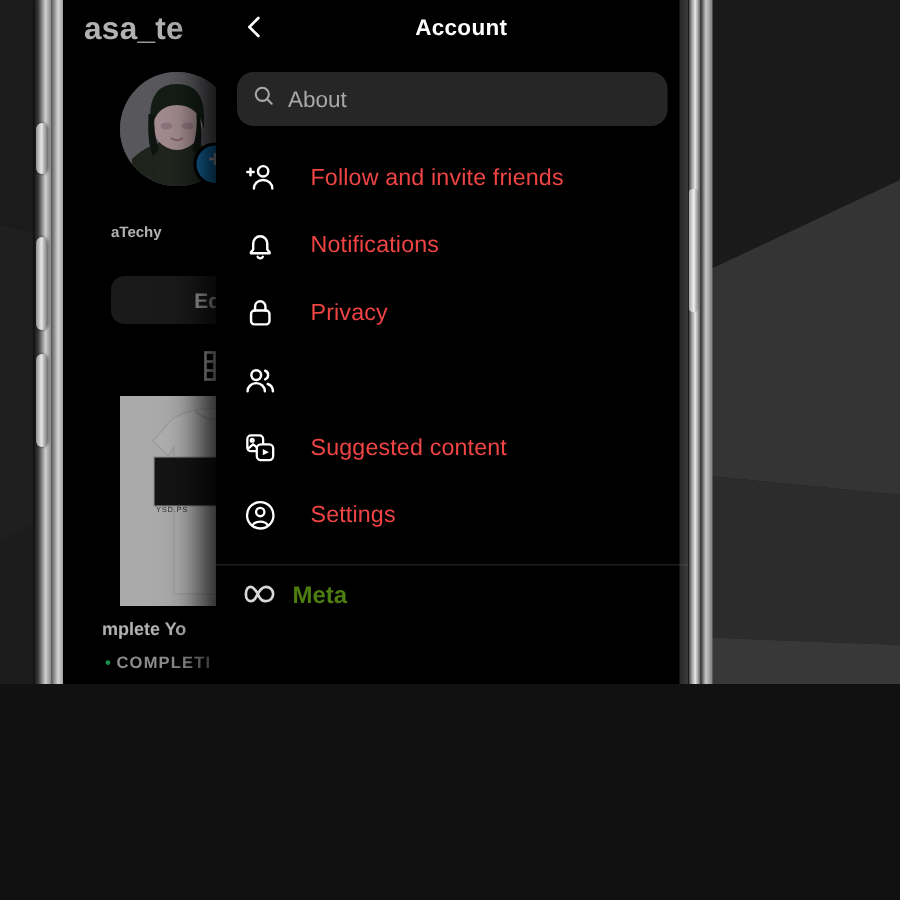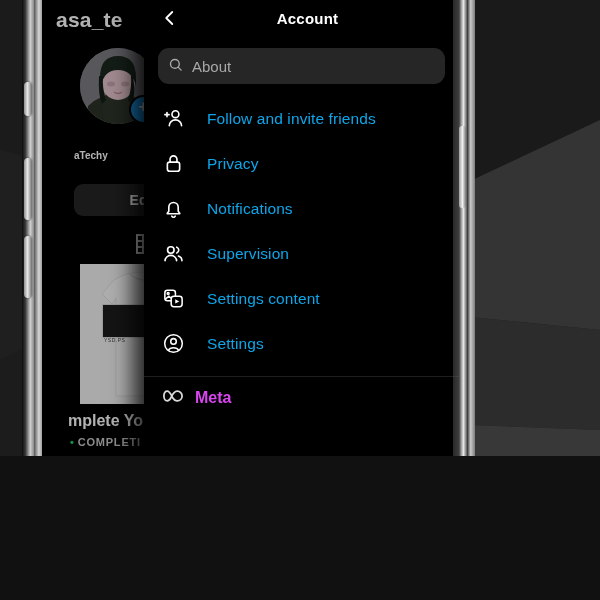--- a/index.html
+++ b/index.html
@@ -184,21 +184,21 @@
   .post-inner-txt {
     position: absolute;
     left: 24px; top: 73px;
     font-size: 5px;
     color: #444;
     letter-spacing: .5px;
   }
   .complete-title {
     position: absolute;
     left: 26px; top: 420px;
-    font-size: 16px;
+    font-size: 12px;
     font-weight: 700;
     white-space: nowrap;
   }
   .complete-sub {
     position: absolute;
     left: 28px; top: 444px;
     font-size: 11px;
     font-weight: 700;
     letter-spacing: .8px;
     color: #c9c9c9;
@@ -305,40 +305,40 @@
   .menu-item .ico {
     width: 24px;
     height: 24px;
     flex: 0 0 24px;
     display: flex;
     align-items: center;
     justify-content: center;
   }
   .menu-item .lbl {
     margin-left: 22px;
-    color: #0ea5e9;
+    color: #ef4444;
     font-size: 15.5px;
     letter-spacing: .1px;
     white-space: nowrap;
   }
 
   .divider {
     height: 1px;
     background: #1f1f1f;
     margin: 10px 0 0 0;
   }
   .meta-row {
     display: flex;
     align-items: center;
     height: 42px;
     padding-left: 17px;
   }
   .meta-row .lbl {
     margin-left: 10px;
-    color: #d946ef;
+    color: #4d7c0f;
     font-size: 16px;
     font-weight: 700;
   }
 
   
   .screen-edge {
     position: absolute;
     left: 411px; top: 0;
     width: 6px; height: 624px;
     background: linear-gradient(90deg,#4a4a4a,#6e6e6e);
@@ -470,61 +470,60 @@
                 <line x1="3" y1="8" x2="7.4" y2="8"></line>
                 <line x1="5.2" y1="5.8" x2="5.2" y2="10.2"></line>
               </svg>
             </span>
             <span class="lbl">Follow and invite friends</span>
           </div>
 
           <div class="menu-item">
             <span class="ico">
               <svg width="23" height="23" viewBox="0 0 24 24" fill="none" stroke="#fff" stroke-width="1.7" stroke-linecap="round" stroke-linejoin="round">
+                <path d="M5.5 17.5 h13 v-0.6 l-1.6-2 v-4.2 a4.9 4.9 0 0 0-9.8 0 v4.2 l-1.6 2 z"></path>
+                <path d="M10.2 20 a2 2 0 0 0 3.6 0"></path>
+              </svg>
+            </span>
+            <span class="lbl">Notifications</span>
+          </div>
+
+          <div class="menu-item">
+            <span class="ico">
+              <svg width="23" height="23" viewBox="0 0 24 24" fill="none" stroke="#fff" stroke-width="1.7" stroke-linecap="round" stroke-linejoin="round">
                 <rect x="5.6" y="10.5" width="12.8" height="9.6" rx="2.4"></rect>
                 <path d="M8.4 10.5 V7.6 a3.6 3.6 0 0 1 7.2 0 v2.9"></path>
               </svg>
             </span>
             <span class="lbl">Privacy</span>
-          </div>
-
-          <div class="menu-item">
-            <span class="ico">
-              <svg width="23" height="23" viewBox="0 0 24 24" fill="none" stroke="#fff" stroke-width="1.7" stroke-linecap="round" stroke-linejoin="round">
-                <path d="M5.5 17.5 h13 v-0.6 l-1.6-2 v-4.2 a4.9 4.9 0 0 0-9.8 0 v4.2 l-1.6 2 z"></path>
-                <path d="M10.2 20 a2 2 0 0 0 3.6 0"></path>
-              </svg>
-            </span>
-            <span class="lbl">Notifications</span>
           </div>
 
           <div class="menu-item">
             <span class="ico">
               <svg width="23" height="23" viewBox="0 0 24 24" fill="none" stroke="#fff" stroke-width="1.7" stroke-linecap="round" stroke-linejoin="round">
                 <circle cx="9.2" cy="8.4" r="3.4"></circle>
                 <path d="M3.2 19.6 a6 5.6 0 0 1 12 0"></path>
                 <path d="M15.4 5.4 a3.2 3.2 0 0 1 0 6"></path>
                 <path d="M17.2 14.6 a5.6 5.3 0 0 1 3.6 5"></path>
               </svg>
             </span>
-            <span class="lbl">Supervision</span>
           </div>
 
 
           <div class="menu-item">
             <span class="ico">
               <svg width="23" height="23" viewBox="0 0 24 24" fill="none" stroke="#fff" stroke-width="1.6" stroke-linecap="round" stroke-linejoin="round">
                 <rect x="3" y="3.4" width="11" height="11" rx="2.6"></rect>
                 <circle cx="6.4" cy="6.8" r="1"></circle>
                 <path d="M3.6 12.6 L7 9.6 L10 12"></path>
                 <rect x="9.6" y="9.6" width="11.4" height="11" rx="2.8" fill="#000"></rect>
                 <polygon points="13.8 12.9 18 15.1 13.8 17.3" fill="#fff" stroke="none"></polygon>
               </svg>
             </span>
-            <span class="lbl">Settings content</span>
+            <span class="lbl">Suggested content</span>
           </div>
 
 
           <div class="menu-item">
             <span class="ico">
               <svg width="23" height="23" viewBox="0 0 24 24" fill="none" stroke="#fff" stroke-width="1.6" stroke-linecap="round" stroke-linejoin="round">
                 <circle cx="12" cy="12" r="9.2"></circle>
                 <circle cx="12" cy="9.8" r="2.9"></circle>
                 <path d="M6.6 19.2 a5.8 4.4 0 0 1 10.8 0"></path>
               </svg>

